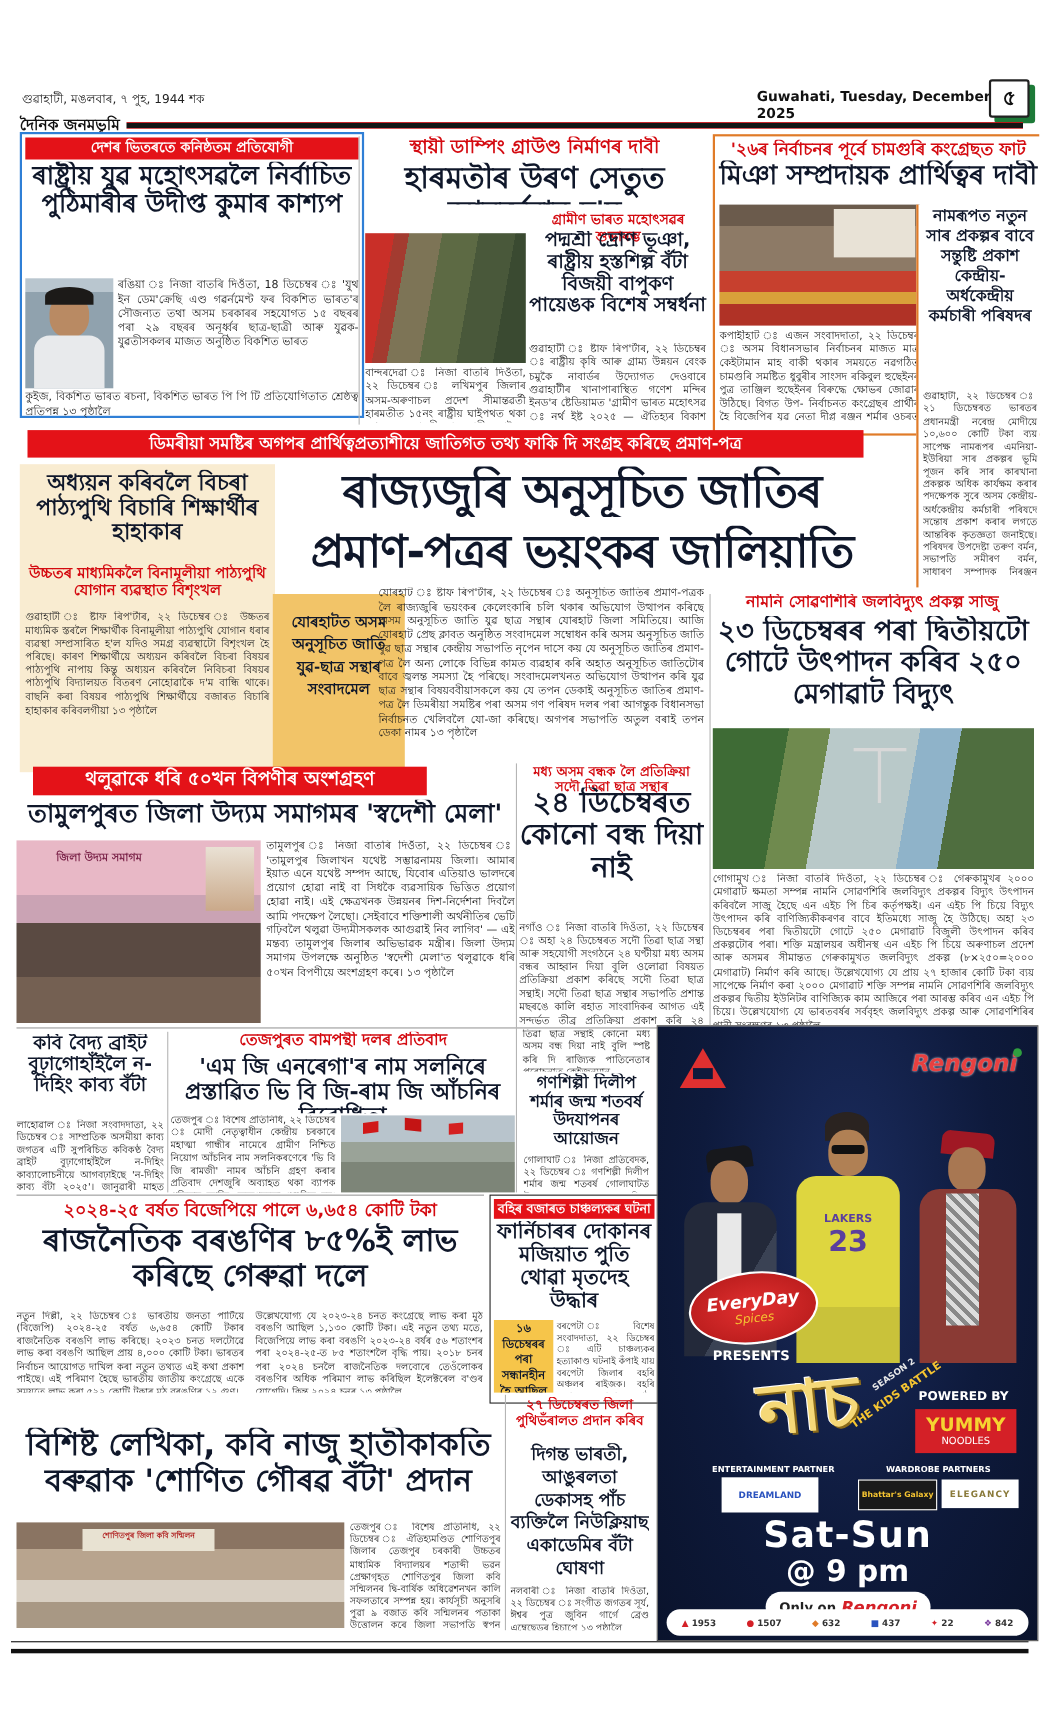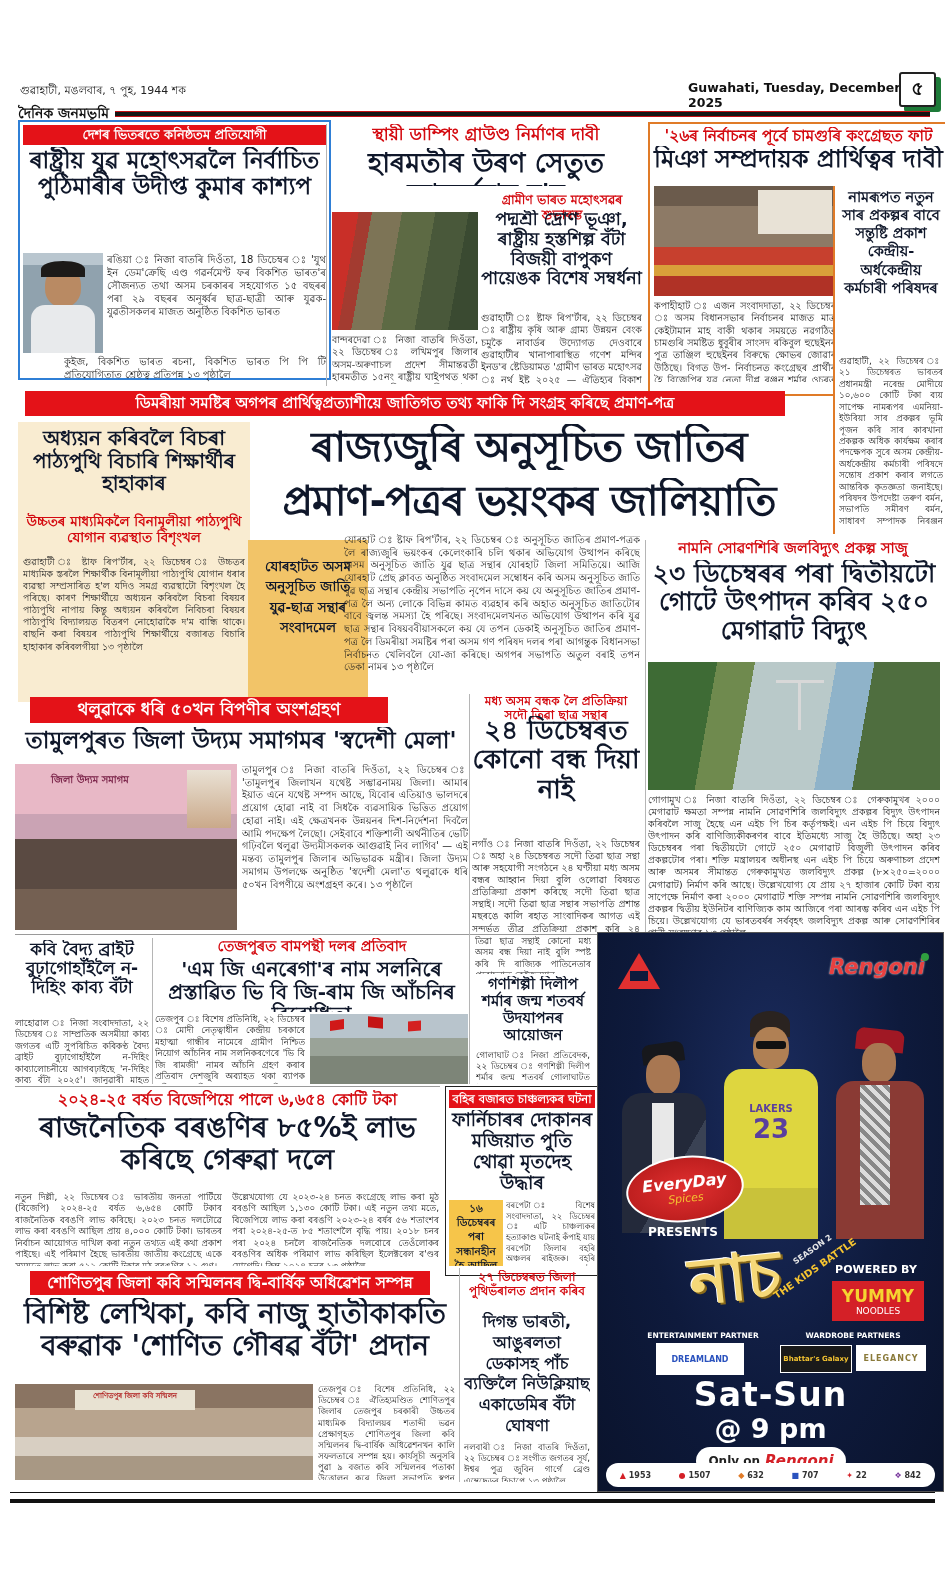--- a/index.html
+++ b/index.html
@@ -34,21 +34,21 @@
     <div class="ks" style="height:20px;font-size:13px;">দেশৰ ভিতৰতে কনিষ্ঠতম প্ৰতিযোগী</div>
     <div class="h" style="font-size:23px;margin-top:2px;height:104px;">ৰাষ্ট্ৰীয় যুৱ মহোৎসৱলৈ নিৰ্বাচিত পুঠিমাৰীৰ উদীপ্ত কুমাৰ কাশ্যপ</div>
     <div style="display:flex;gap:4px;margin-top:2px;">
       <div style="width:80px;height:100px;flex:none;background:linear-gradient(180deg,#b9c6cf 0 12%,#90a2ae 12% 100%);position:relative;overflow:hidden;">
         <div style="position:absolute;left:22px;top:14px;width:36px;height:40px;border-radius:45%;background:#b98a63;"></div>
         <div style="position:absolute;left:18px;top:8px;width:44px;height:16px;border-radius:50% 50% 0 0;background:#1c1a18;"></div>
         <div style="position:absolute;left:8px;top:52px;width:64px;height:48px;border-radius:14px 14px 0 0;background:#e8eaec;"></div>
       </div>
       <div class="b" style="font-size:10px;height:100px;">ৰঙিয়া ঃ নিজা বাতৰি দিওঁতা, 18 ডিচেম্বৰ ঃ 'যুথ ইন ডেম'ক্ৰেছি এণ্ড গৱৰ্নমেণ্ট ফৰ বিকশিত ভাৰত'ৰ সৌজন্যত তথা অসম চৰকাৰৰ সহযোগত ১৫ বছৰৰ পৰা ২৯ বছৰৰ অনূৰ্ধ্বৰ ছাত্ৰ-ছাত্ৰী আৰু যুৱক-যুৱতীসকলৰ মাজত অনুষ্ঠিত বিকশিত ভাৰত</div>
     </div>
-    <div class="b" style="font-size:10px;margin-top:2px;height:30px;margin-left:41px;">কুইজ, বিকশিত ভাৰত ৰচনা, বিকশিত ভাৰত পি পি টি প্ৰতিযোগিতাত শ্ৰেষ্ঠত্ব প্ৰতিপন্ন  ১৩ পৃষ্ঠালৈ</div>
+    <div class="b" style="font-size:10px;margin-top:2px;height:30px;">কুইজ, বিকশিত ভাৰত ৰচনা, বিকশিত ভাৰত পি পি টি প্ৰতিযোগিতাত শ্ৰেষ্ঠত্ব প্ৰতিপন্ন  ১৩ পৃষ্ঠালৈ</div>
   </div>
 
   <div class="a kt" style="left:330px;top:124px;width:312px;font-size:17px;">স্থায়ী ডাম্পিং গ্ৰাউণ্ড নিৰ্মাণৰ দাবী</div>
   <div class="a h" style="left:328px;top:148px;width:316px;font-size:27px;height:38px;">হাৰমতীৰ উৰণ সেতুত আৱৰ্জনাৰ দ'ম</div>
   <div class="ph" style="left:332px;top:212px;width:146px;height:118px;background:linear-gradient(100deg,#c92f28 0 16%,#a33b30 16% 24%,#7d7456 24% 42%,#5d6a44 42% 62%,#49583a 62% 82%,#3a4a31 82% 100%);"></div>
   <div class="a b" style="left:332px;top:334px;width:146px;height:50px;font-size:9.5px;">বান্দৰদেৱা ঃ নিজা বাতৰি দিওঁতা, ২২ ডিচেম্বৰ ঃ লখিমপুৰ জিলাৰ অসম-অৰুণাচল প্ৰদেশ সীমান্তৱৰ্তী হাৰমতীত ১৫নং ৰাষ্ট্ৰীয় ঘাইপথত থকা ৰে'লৱে অভাৰব্ৰীজখন স্থানীয় ৰাইজে ডাম্পিং গ্ৰাউণ্ড ৰূপে ব্যৱহাৰ কৰাত এক  ১৩ পৃষ্ঠালৈ</div>
 
   <div class="a kt" style="left:482px;top:192px;width:160px;font-size:12.5px;">গ্ৰামীণ ভাৰত মহোৎসৱৰ শুভাৰম্ভ</div>
   <div class="a h" style="left:480px;top:210px;width:163px;font-size:17.5px;height:100px;">পদ্মশ্ৰী দ্ৰোণ ভূঞা, ৰাষ্ট্ৰীয় হস্তশিল্প বঁটা বিজয়ী বাপুকণ পায়েঙক বিশেষ সম্বৰ্ধনা</div>
   <div class="a b" style="left:481px;top:312px;width:161px;height:72px;font-size:9.5px;">গুৱাহাটী ঃ ষ্টাফ ৰিপ'ৰ্টাৰ, ২২ ডিচেম্বৰ ঃ ৰাষ্ট্ৰীয় কৃষি আৰু গ্ৰাম্য উন্নয়ন বেংক চমুকৈ নাবাৰ্ডৰ উদ্যোগত দেওবাৰে গুৱাহাটীৰ খানাপাৰাস্থিত গণেশ মন্দিৰ ইনড'ৰ ষ্টেডিয়ামত 'গ্ৰামীণ ভাৰত মহোৎসৱ ঃ নৰ্থ ইষ্ট ২০২৫ — ঐতিহ্যৰ বিকাশ আৰু জীৱিকাৰ সন্ধান' শীৰ্ষক এক ৰাষ্ট্ৰীয় পৰ্যায়ৰ প্ৰদৰ্শনী তথা বিক্ৰী মেলাৰ আনুষ্ঠানিকভাৱে  ১৩ পৃষ্ঠালৈ</div>
@@ -129,21 +129,20 @@
 
   <div class="a" style="left:445px;top:1086px;width:146px;height:182px;border:1.5px solid #222;background:#fff;padding:3px;">
     <div class="ks" style="height:18px;font-size:11.5px;">বহিৰ বজাৰত চাঞ্চল্যকৰ ঘটনা</div>
     <div class="h" style="font-size:18.5px;height:88px;margin-top:2px;">ফাৰ্নিচাৰৰ দোকানৰ মজিয়াত পুতি থোৱা মৃতদেহ উদ্ধাৰ</div>
     <div style="display:flex;gap:3px;margin-top:2px;">
       <div class="h" style="width:52px;flex:none;background:#f6c54a;font-size:10.5px;line-height:1.35;height:64px;padding:1px;">১৬ ডিচেম্বৰৰ পৰা সন্ধানহীন হৈ আছিল লোকজন</div>
       <div class="b" style="font-size:8.2px;height:66px;">বৰপেটা ঃ বিশেষ সংবাদদাতা, ২২ ডিচেম্বৰ ঃ এটি চাঞ্চল্যকৰ হত্যাকাণ্ড ঘটনাই কঁপাই যায় বৰপেটা জিলাৰ বহৰি অঞ্চলৰ ৰাইজক। বহৰি বজাৰত থকা কাঠৰ ফাৰ্নিচাৰৰ দোকানৰ মজিয়াত পুতি থোৱা অৱস্থাত এটা মৃতদেহ  ১৩ পৃষ্ঠালৈ</div>
     </div>
   </div>
 
-  <div class="a ks" style="left:30px;top:1271px;width:400px;height:24px;font-size:15.5px;">শোণিতপুৰ জিলা কবি সন্মিলনৰ দ্বি-বাৰ্ষিক অধিৱেশন সম্পন্ন</div>
   <div class="a h" style="left:15px;top:1298px;width:440px;font-size:28px;height:82px;">বিশিষ্ট লেখিকা, কবি নাজু হাতীকাকতি বৰুৱাক 'শোণিত গৌৰৱ বঁটা' প্ৰদান</div>
   <div class="ph" style="left:15px;top:1384px;width:298px;height:96px;background:linear-gradient(180deg,#8a7462 0 25%,#b8a48e 25% 55%,#d8cfc2 55% 75%,#a89884 75% 100%);">
     <div style="position:absolute;left:60px;top:6px;width:120px;height:20px;background:#e8e2d2;color:#b02020;font-size:7px;font-weight:bold;text-align:center;">শোণিতপুৰ জিলা কবি সন্মিলন</div>
   </div>
   <div class="a b" style="left:318px;top:1384px;width:137px;height:96px;font-size:8.6px;">তেজপুৰ ঃ বিশেষ প্ৰতিনিধি, ২২ ডিচেম্বৰ ঃ ঐতিহ্যমণ্ডিত শোণিতপুৰ জিলাৰ তেজপুৰ চৰকাৰী উচ্চতৰ মাধ্যমিক বিদ্যালয়ৰ শতাব্দী ভৱন প্ৰেক্ষাগৃহত শোণিতপুৰ জিলা কবি সন্মিলনৰ দ্বি-বাৰ্ষিক অধিৱেশনখন কালি সফলতাৰে সম্পন্ন হয়। কাৰ্যসূচী অনুসৰি পুৱা ৯ বজাত কবি সন্মিলনৰ পতাকা উত্তোলন কৰে জিলা সভাপতি স্বপন মৈত্ৰই। শোণিতপুৰ জিলা কবি সন্মিলনৰ প্ৰতিষ্ঠাকালৰ কাণ্ডাৰীসকলৰ প্ৰতিচ্ছবিৰ সন্মুখত বন্তি  ১৩ পৃষ্ঠালৈ</div>
 
   <div class="vr" style="left:459px;top:1268px;height:214px;"></div>
   <div class="a kt" style="left:464px;top:1270px;width:126px;font-size:12px;">২৭ ডিচেম্বৰত জিলা পুথিভঁৰালত প্ৰদান কৰিব</div>
   <div class="a h" style="left:464px;top:1312px;width:126px;font-size:16px;height:128px;line-height:1.3;">দিগন্ত ভাৰতী, আঙুৰলতা ডেকাসহ পাঁচ ব্যক্তিলৈ নিউক্লিয়াছ একাডেমিৰ বঁটা ঘোষণা</div>
   <div class="a b" style="left:464px;top:1442px;width:126px;height:40px;font-size:8.6px;">নলবাৰী ঃ নিজা বাতৰি দিওঁতা, ২২ ডিচেম্বৰ ঃ সংগীত জগতৰ সূৰ্য, ঈশ্বৰ পুত্ৰ জুবিন গাৰ্গে ব্ৰেণ্ড এম্বেছেডৰ হিচাপে  ১৩ পৃষ্ঠালৈ</div>
@@ -208,21 +207,21 @@
       <span style="font-size:12px;font-weight:bold;color:#222;margin-right:5px;">Only on</span>
       <span style="font-size:15px;font-weight:bold;font-style:italic;color:#d42027;">Rengoni</span>
     </div>
 
     <div style="position:absolute;left:10px;top:526px;width:325px;height:0;"></div>
     <div style="position:absolute;left:10px;top:527px;width:325px;"></div>
     <div class="pillbox" style="position:absolute;left:8px;top:530px;width:329px;height:24px;border-radius:12px;justify-content:space-around;">
       <span style="font-size:8px;font-weight:bold;color:#333;"><b style="color:#d42027;">▲</b> <span>1953</span></span>
       <span style="font-size:8px;font-weight:bold;color:#333;"><b style="color:#d42027;">●</b> <span>1507</span></span>
       <span style="font-size:8px;font-weight:bold;color:#333;"><b style="color:#e07b28;">◆</b> <span>632</span></span>
-      <span style="font-size:8px;font-weight:bold;color:#333;"><b style="color:#2a52be;">■</b> <span>707</span></span>
+      <span style="font-size:8px;font-weight:bold;color:#333;"><b style="color:#2a52be;">■</b> <span>437</span></span>
       <span style="font-size:8px;font-weight:bold;color:#333;"><b style="color:#d42027;">✦</b> <span>22</span></span>
       <span style="font-size:8px;font-weight:bold;color:#333;"><b style="color:#7a3a9e;">❖</b> <span>842</span></span>
     </div>
   </div>
 
   <div class="vr" style="left:326px;top:124px;height:262px;"></div>
   <div class="vr" style="left:645px;top:540px;height:392px;"></div>
   <div class="vr" style="left:469px;top:694px;height:390px;"></div>
   <div class="vr" style="left:152px;top:938px;height:146px;"></div>
 

